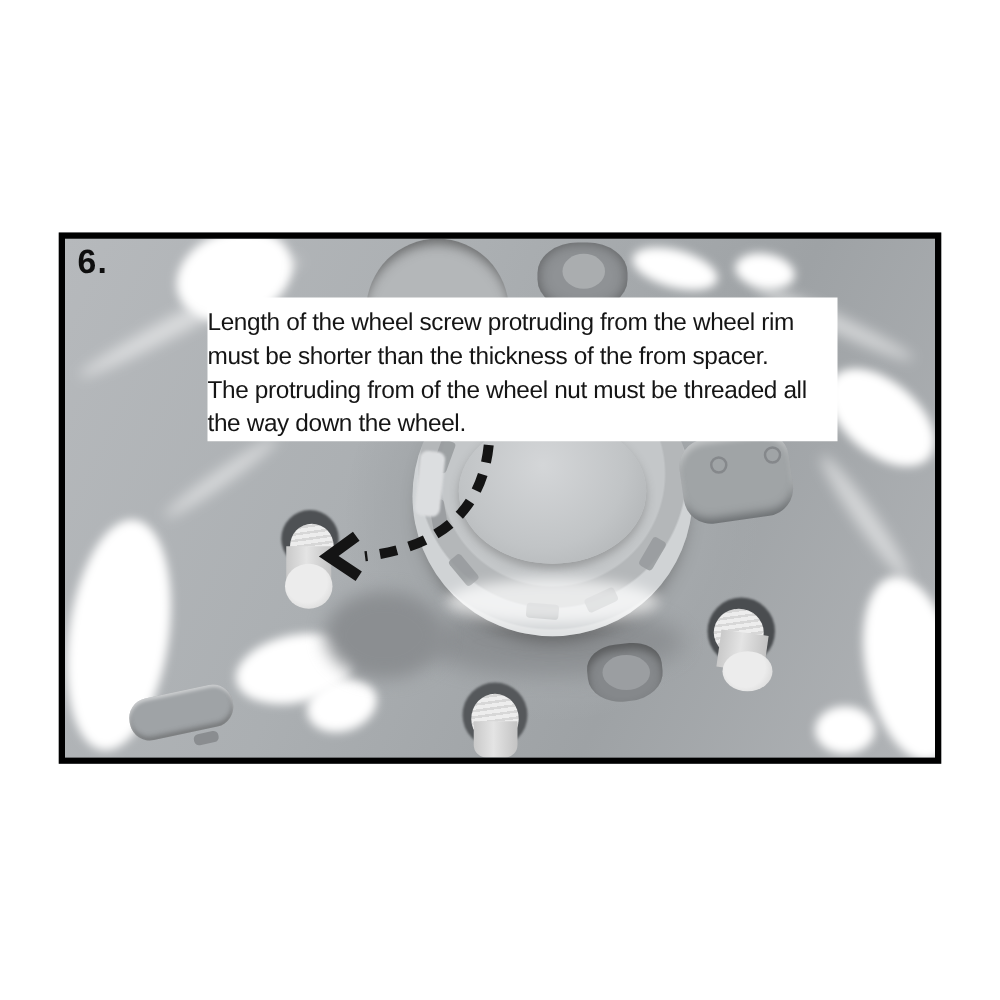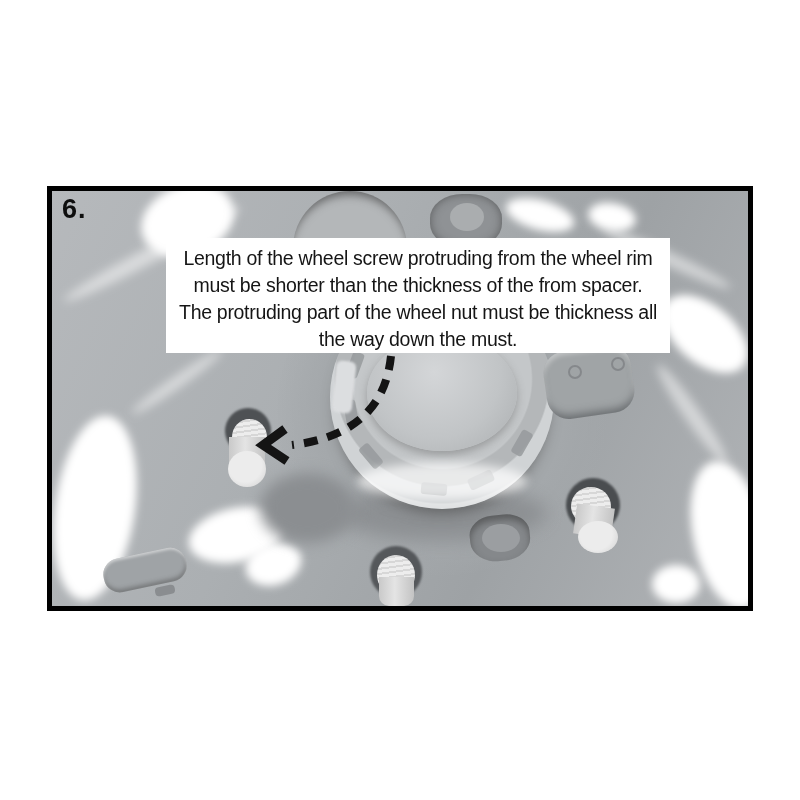--- a/index.html
+++ b/index.html
@@ -62,21 +62,21 @@
   .stud-hole { position: absolute; border-radius: 50%; }
   .stud-cap { position: absolute; border-radius: 50%;
     background: repeating-linear-gradient(172deg, #ededed 0 3px, #d7d7d7 3px 5px); }
   .stud-shaft { position: absolute;
     background: linear-gradient(90deg, #c9c9c9, #e4e4e4 45%, #c3c3c3); }
   .stud-face { position: absolute; border-radius: 50%;
     background: radial-gradient(circle at 45% 40%, #ececec 55%, #d5d5d5 90%); }
 
   
   .caption-box { position: absolute; left: 114px; top: 47px; width: 504px; height: 115px;
-    background: #ffffff; text-align: center; padding-top: 7px; }
+    background: #ffffff; text-align: left; padding-top: 7px; }
   .caption-line { font-size: 19.5px; line-height: 27px; letter-spacing: -0.3px; color: #151515; white-space: nowrap; }
   .step-label { position: absolute; left: 10px; top: 3px; font-size: 27px; font-weight: bold; color: #0e0e0e; letter-spacing: 1px; }
 
   .arrow-svg { position: absolute; left: 0; top: 0; width: 696px; height: 415px; }
 </style>
 </head>
 <body>
 
 <div class="canvas">
   <div class="figure-frame">
@@ -138,20 +138,20 @@
       <div class="stud-face" style="left:526px; top:330px; width:40px; height:32px;"></div>
 
       <svg class="arrow-svg" viewBox="0 0 696 415" xmlns="http://www.w3.org/2000/svg">
         <path d="M 339 165 Q 331 243 240 254" fill="none" stroke="#141414" stroke-width="8" stroke-dasharray="14 10"></path>
         <polyline points="233,238 211,254 235,270" fill="none" stroke="#141414" stroke-width="9" stroke-linejoin="miter"></polyline>
       </svg>
 
       <div class="caption-box">
         <div class="caption-line">Length of the wheel screw protruding from the wheel rim</div>
         <div class="caption-line">must be shorter than the thickness of the from spacer.</div>
-        <div class="caption-line">The protruding part of the wheel nut must be thickness all</div>
-        <div class="caption-line">the way down the must.</div>
+        <div class="caption-line">The protruding from of the wheel nut must be threaded all</div>
+        <div class="caption-line">the way down the wheel.</div>
       </div>
 
       <div class="step-label">6.</div>
     </div>
   </div>
 </div>
 
 </body></html>

